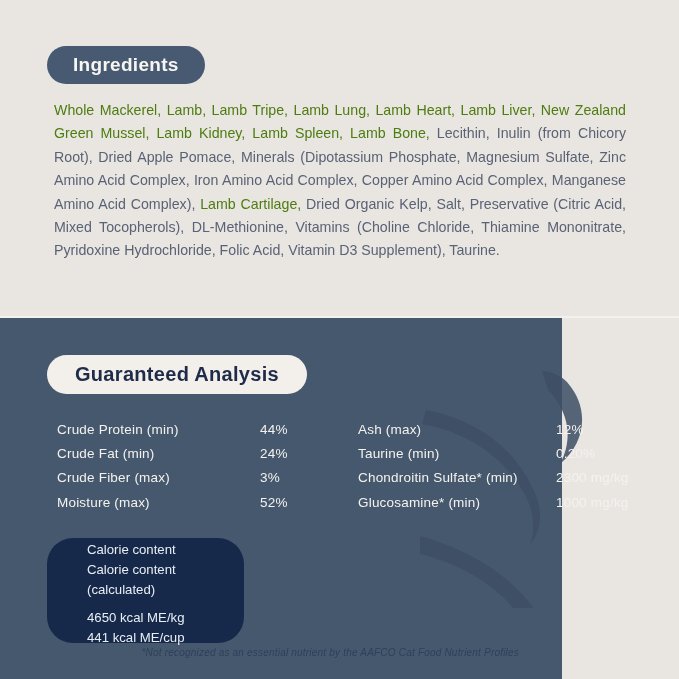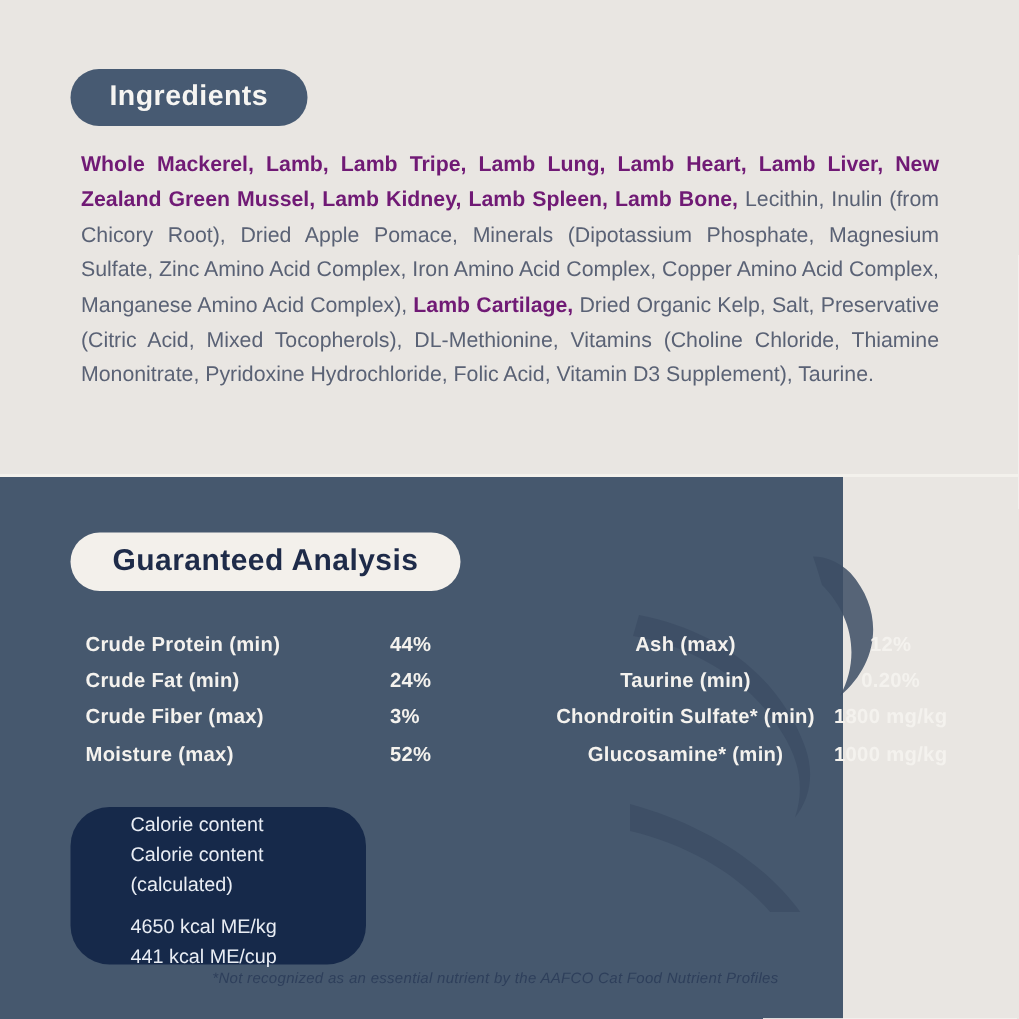--- a/index.html
+++ b/index.html
@@ -12,43 +12,43 @@
     position:absolute;left:47px;top:46px;
     background:#475a72;color:#f6f5f2;
     font-size:19px;font-weight:bold;letter-spacing:.3px;
     padding:8px 26px;border-radius:20px;
   }
   .ingredients-text{
     position:absolute;left:54px;top:99px;width:572px;
     font-size:14.2px;line-height:23.4px;
     color:#5a6275;text-align:justify;margin:0;
   }
-  .ingredients-text .b{font-weight:bold;color:#701a75;}
+  .ingredients-text .b{font-weight:normal;color:#4d7c0f;}
 
   .divider{position:absolute;left:0;top:316px;width:679px;height:2px;background:#f3f1ec;}
 
   
   .bottom-section{position:absolute;left:0;top:318px;width:562px;height:361px;background:#46586e;}
   .swirl{position:absolute;left:420px;top:50px;width:260px;height:240px;pointer-events:none;}
 
   .pill-light{
     position:absolute;left:47px;top:37px;
     background:#f3f0eb;color:#1e2b49;
     font-size:20px;font-weight:bold;letter-spacing:.3px;
     padding:8px 28px;border-radius:22px;
   }
 
   .analysis-col{position:absolute;top:99px;display:grid;row-gap:0;}
   .analysis-col .row{display:grid;height:24.4px;align-items:center;}
   .col-left{left:57px;}
   .col-left .row{grid-template-columns:203px auto;}
   .col-right{left:358px;}
-  .col-right .row{grid-template-columns:198px auto;text-align:center;}
+  .col-right .row{grid-template-columns:198px auto;}
   .analysis-col .lbl,.analysis-col .val{
-    font-size:13.5px;font-weight:bold;color:#f4f2ee;letter-spacing:.2px;white-space:nowrap;
+    font-size:13.5px;font-weight:normal;color:#f4f2ee;letter-spacing:.2px;white-space:nowrap;
   }
 
   .calorie-box{
     position:absolute;left:47px;top:220px;width:197px;height:105px;
     background:#16294a;border-radius:26px;box-sizing:border-box;
     padding:2px 0 0 40px;color:#e9edf4;
   }
   .calorie-box .line{font-size:13.2px;line-height:20px;}
   .calorie-box .vals{margin-top:8px;}
 
@@ -126,21 +126,21 @@
           <span class="val">12%</span>
         </div>
 
         <div class="row">
           <span class="lbl">Taurine (min)</span>
           <span class="val">0.20%</span>
         </div>
 
         <div class="row">
           <span class="lbl">Chondroitin Sulfate* (min)</span>
-          <span class="val">1800 mg/kg</span>
+          <span class="val">2300 mg/kg</span>
         </div>
 
         <div class="row">
           <span class="lbl">Glucosamine* (min)</span>
           <span class="val">1000 mg/kg</span>
         </div>
       </div>
 
     <div class="calorie-box">
       <div class="line">Calorie content</div>

